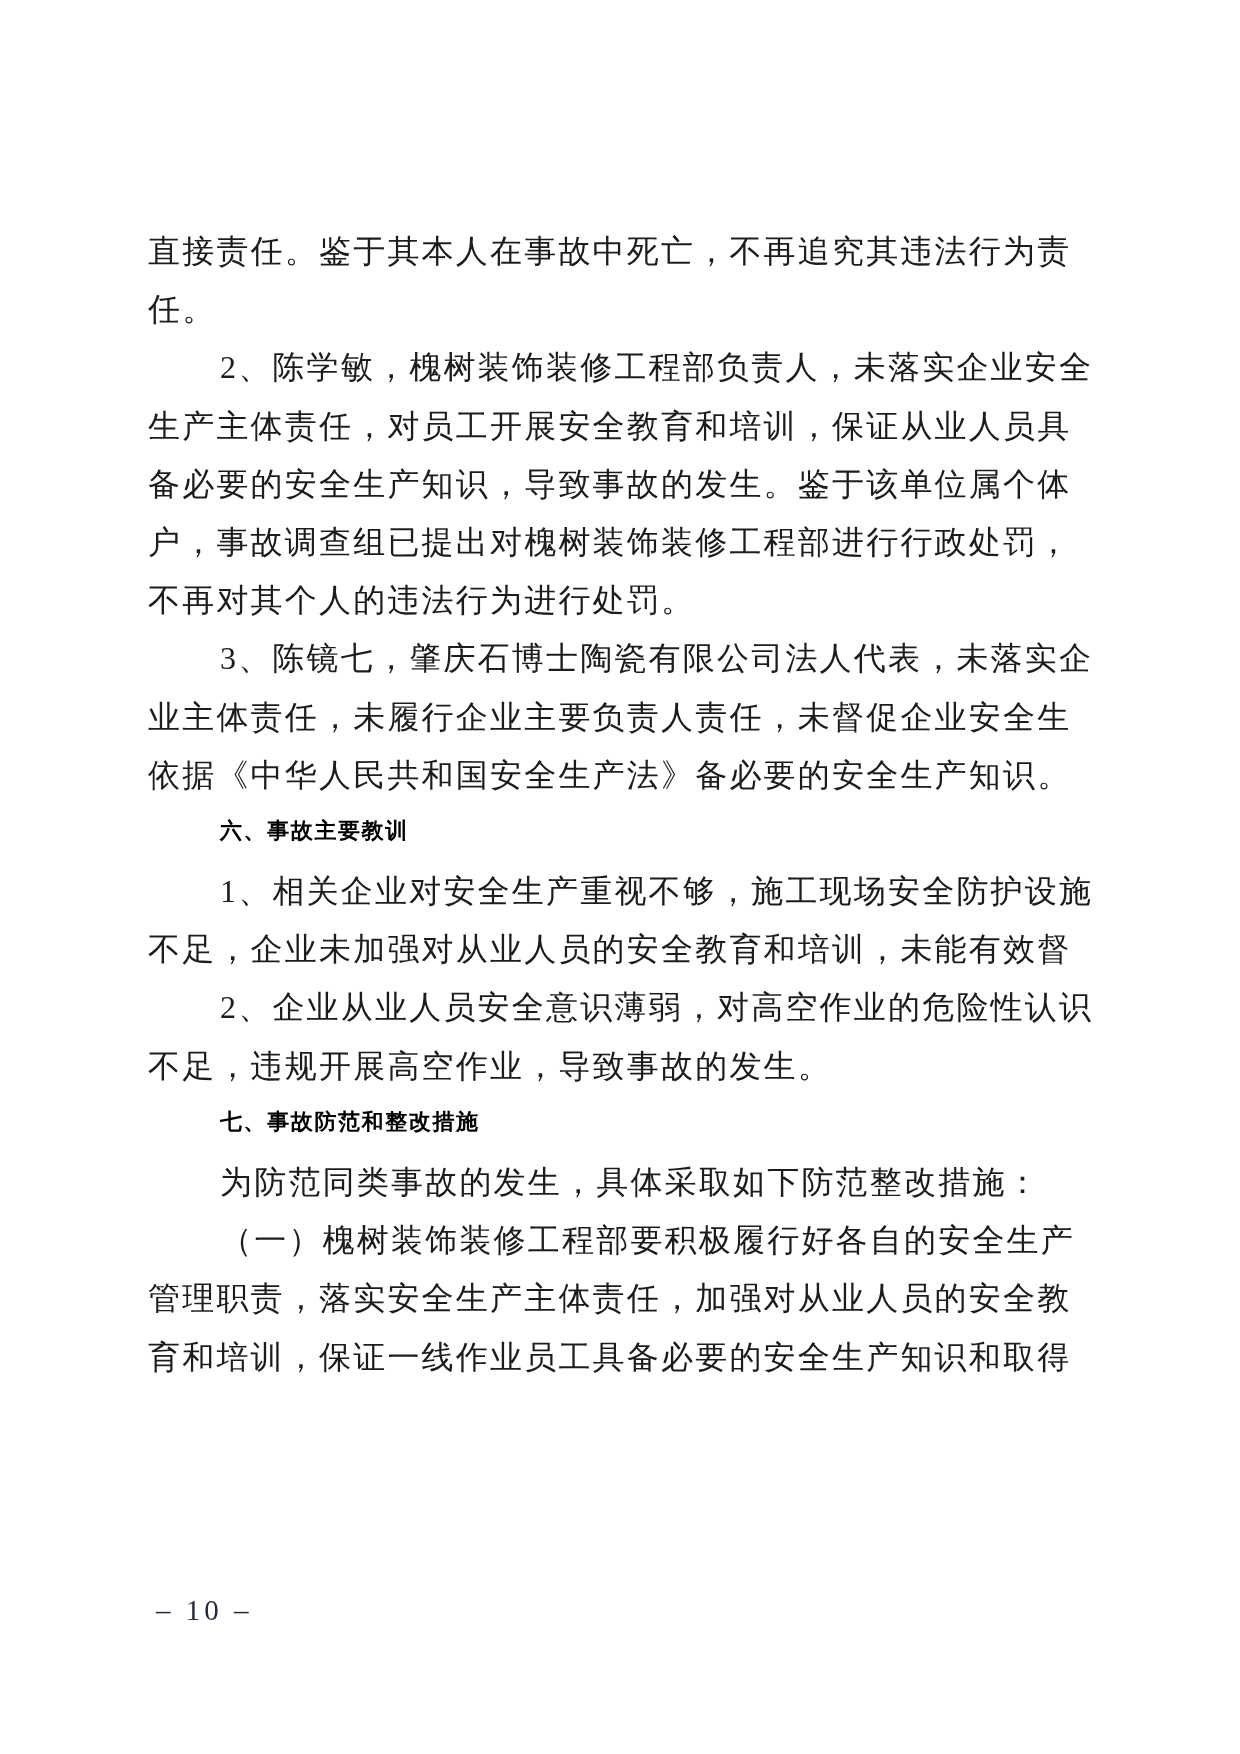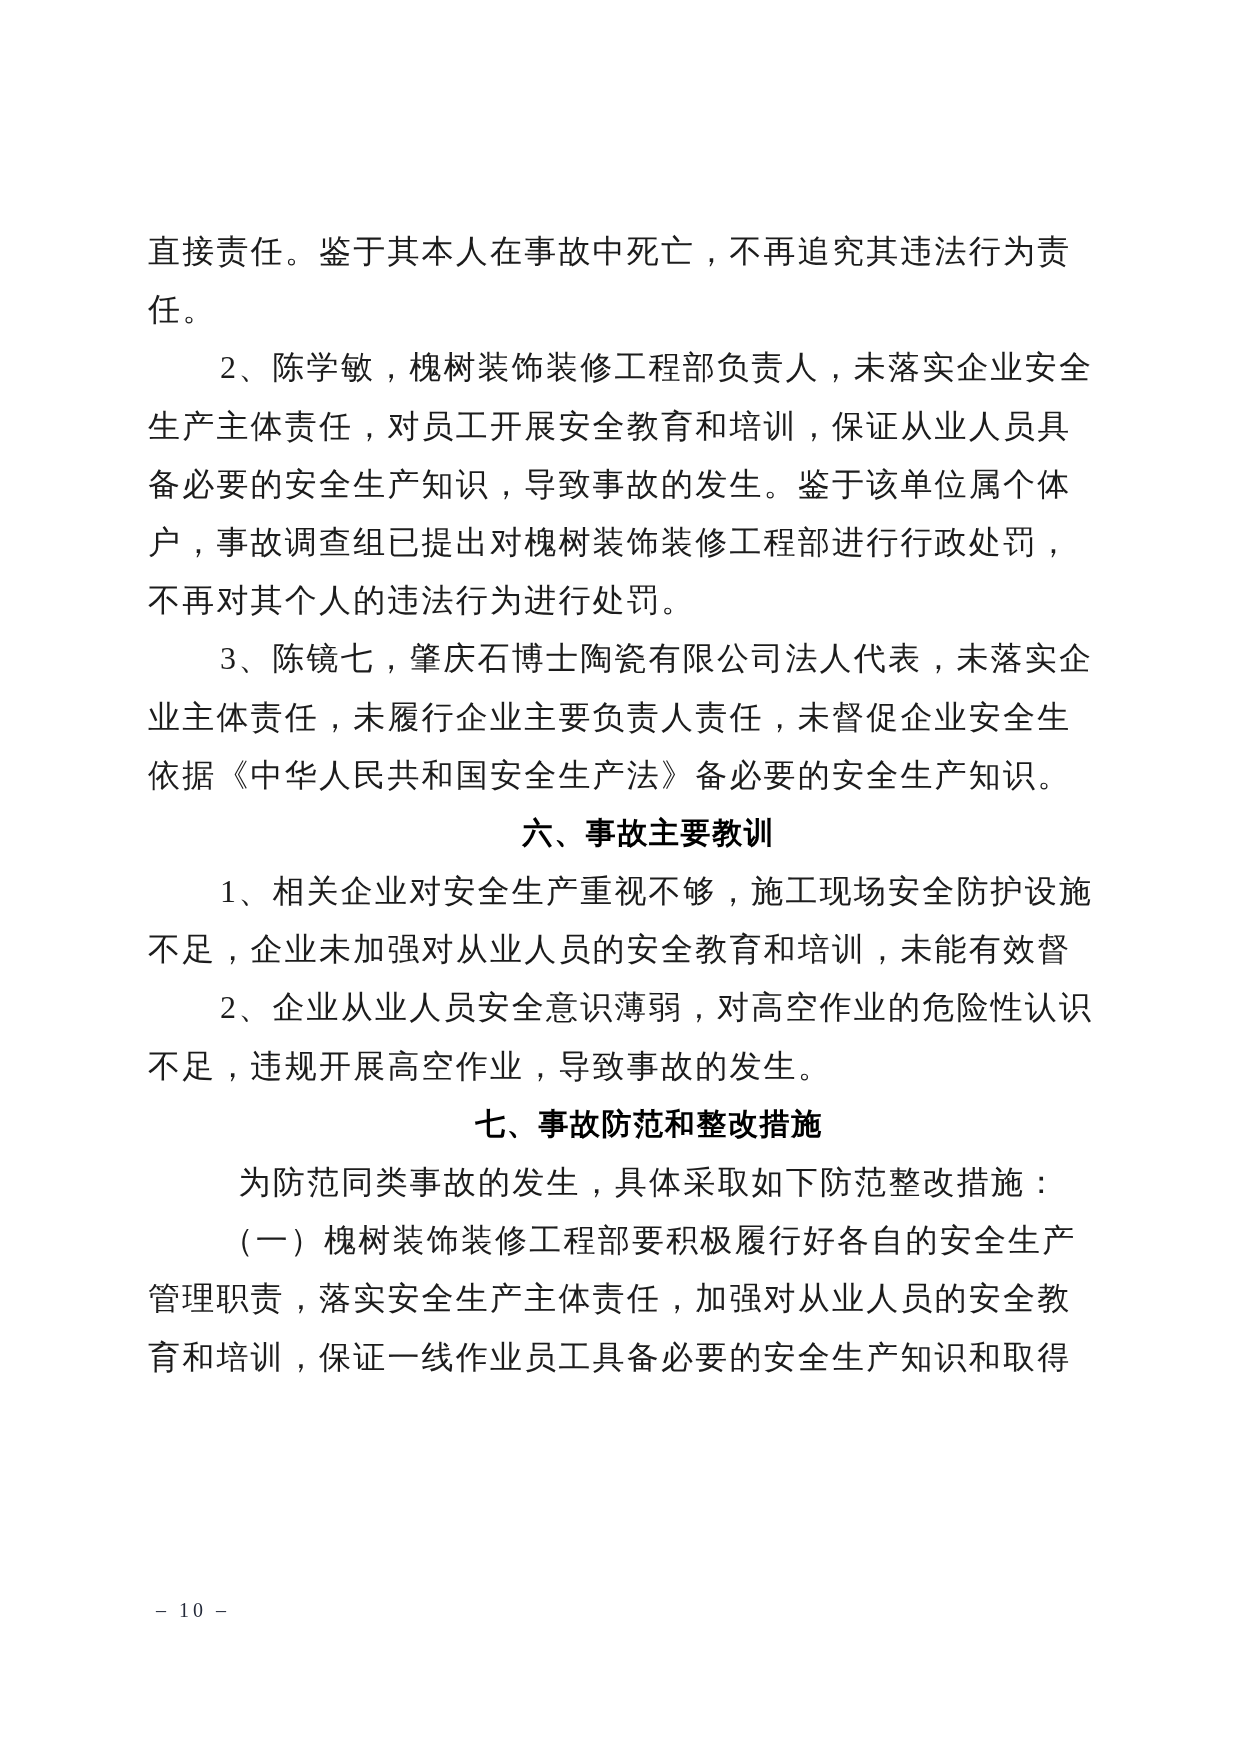--- a/index.html
+++ b/index.html
@@ -25,36 +25,35 @@
     height: 58.2px;
     line-height: 58.2px;
     font-size: 32px;
     letter-spacing: 2.2px;
     color: #1c1c1c;
     white-space: nowrap;
     text-align: left;
   }
   .line.ind {
     padding-left: 72px;
-    text-align: center;
   }
   .line.head {
-    font-family: Liberation Serif, serif;
+    font-family: Liberation Mono, monospace;
     font-weight: 700;
-    font-size: 30px;
+    font-size: 22px;
     letter-spacing: 1.6px;
     color: #000000;
   }
   .footer {
     position: absolute;
     left: 156px;
     top: 1592px;
     height: 36px;
     line-height: 36px;
-    font-size: 20px;
+    font-size: 29px;
     letter-spacing: 4px;
     color: #242a3a;
     white-space: nowrap;
   }
 </style>
 </head>
 <body>
 
 <div class="page">
   <div class="content">

